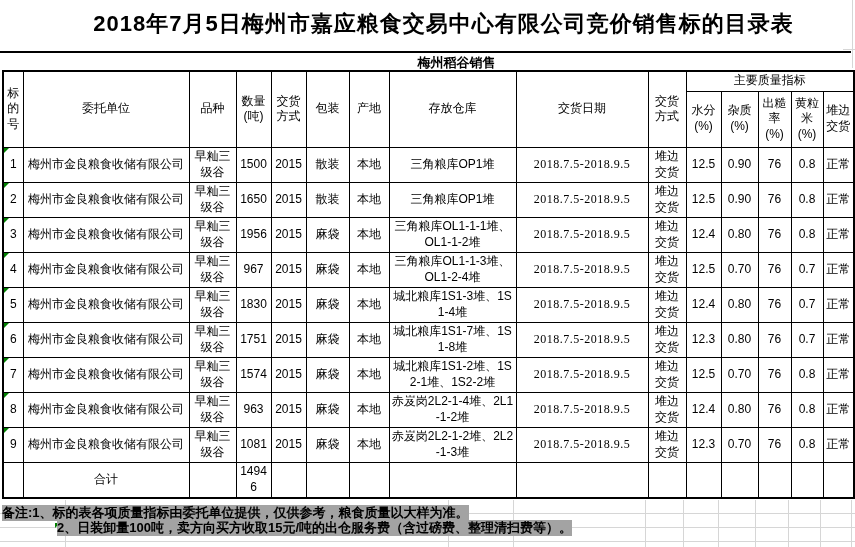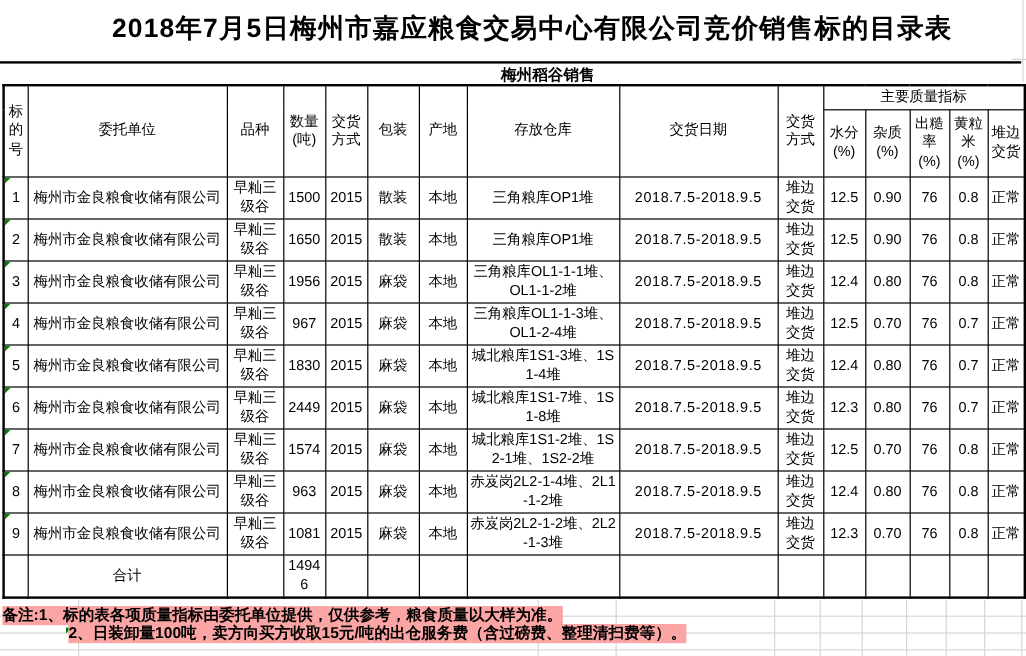--- a/index.html
+++ b/index.html
@@ -35,29 +35,29 @@
   tr.dr{height:35px;}
   tr.total-row{height:36px;}
   .catalog td.idc{position:relative;}
   .tri{
     position:absolute;top:0;left:0;width:0;height:0;display:block;
     border-top:5px solid #008000;border-right:5px solid transparent;
   }
   .cn{font-weight:bold;}
   .client{font-weight:bold;font-size:12px;margin-top:44px;}
   .wh{font-size:12px;}
-  .date{letter-spacing:.5px;}
+  .date{letter-spacing:.5px;font-family:Liberation Serif, serif;}
   .num{font-weight:normal;}
   
   .hgl,.vgl{position:absolute;background:#d6d6d6;}
   .hgl{height:1px;}
   .vgl{width:1px;}
   .note{
     position:absolute;font-size:13px;font-weight:600;white-space:nowrap;
-    background:#fca5a5;line-height:16px;
+    background:#a3a3a3;line-height:16px;
   }
   .note1{left:2px;top:505px;}
   .note2{left:57px;top:520px;}
   .note2-tri{position:absolute;left:55px;top:523px;}
 </style>
 </head>
 <body>
 
 <div class="vgl" style="left:852px;top:0;height:68px;"></div>
 <div class="hgl" style="left:843px;top:49px;width:12px;"></div>
@@ -201,21 +201,21 @@
     <td class="num">12.4</td>
     <td class="num">0.80</td>
     <td class="num">76</td>
     <td class="num">0.7</td>
     <td class="cn">正常</td>
   </tr>
   <tr class="dr">
     <td class="idc"><i class="tri"></i><span>6</span></td>
     <td class="client">梅州市金良粮食收储有限公司</td>
     <td class="cn">早籼三级谷</td>
-    <td class="num">2449</td>
+    <td class="num">1751</td>
     <td class="num">2015</td>
     <td class="cn">麻袋</td>
     <td class="cn">本地</td>
     <td class="cn wh">城北粮库1S1-7堆、1S1-8堆</td>
     <td class="num date">2018.7.5-2018.9.5</td>
     <td class="cn">堆边交货</td>
     <td class="num">12.3</td>
     <td class="num">0.80</td>
     <td class="num">76</td>
     <td class="num">0.7</td>

